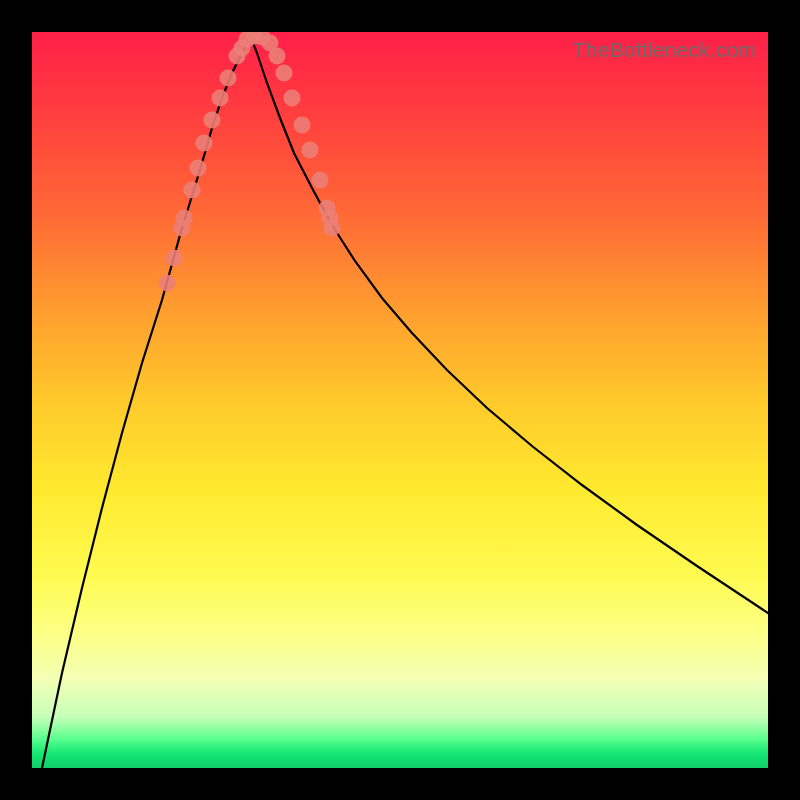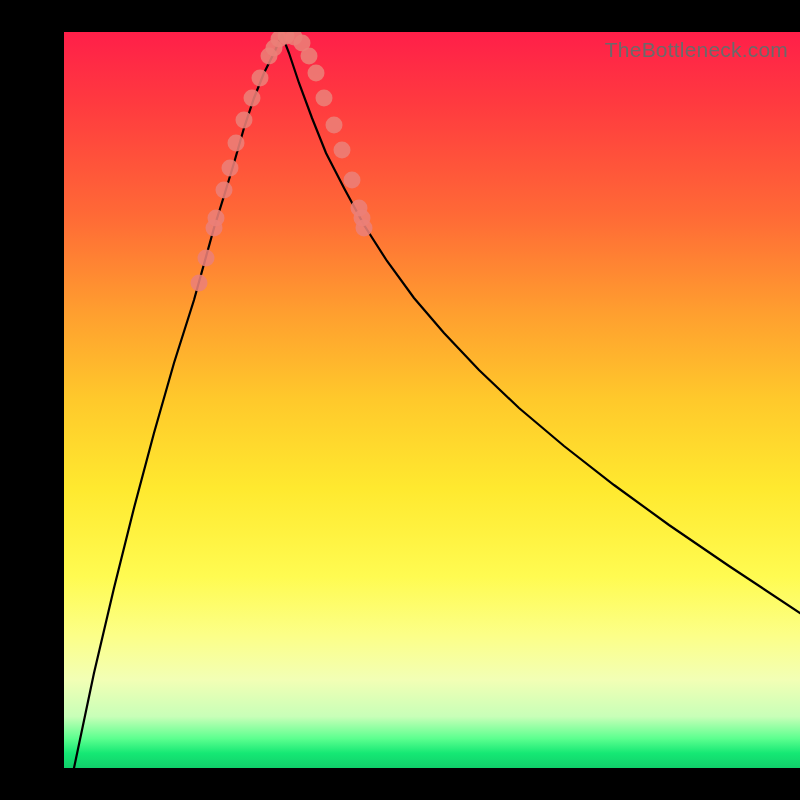--- a/index.html
+++ b/index.html
@@ -9,21 +9,20 @@
     height: 800px;
     background: #000;
     overflow: hidden;
     font-family: Arial, Helvetica, sans-serif;
   }
   .outer {
     position: relative;
     width: 700px;
     height: 800px;
     background: #000;
-    margin-left: 32px;
   }
   .plot {
     position: absolute;
     left: 32px;
     top: 32px;
     width: 736px;
     height: 736px;
     background: linear-gradient(to bottom,
       #ff1f49 0%,
       #ff3b3f 10%,

